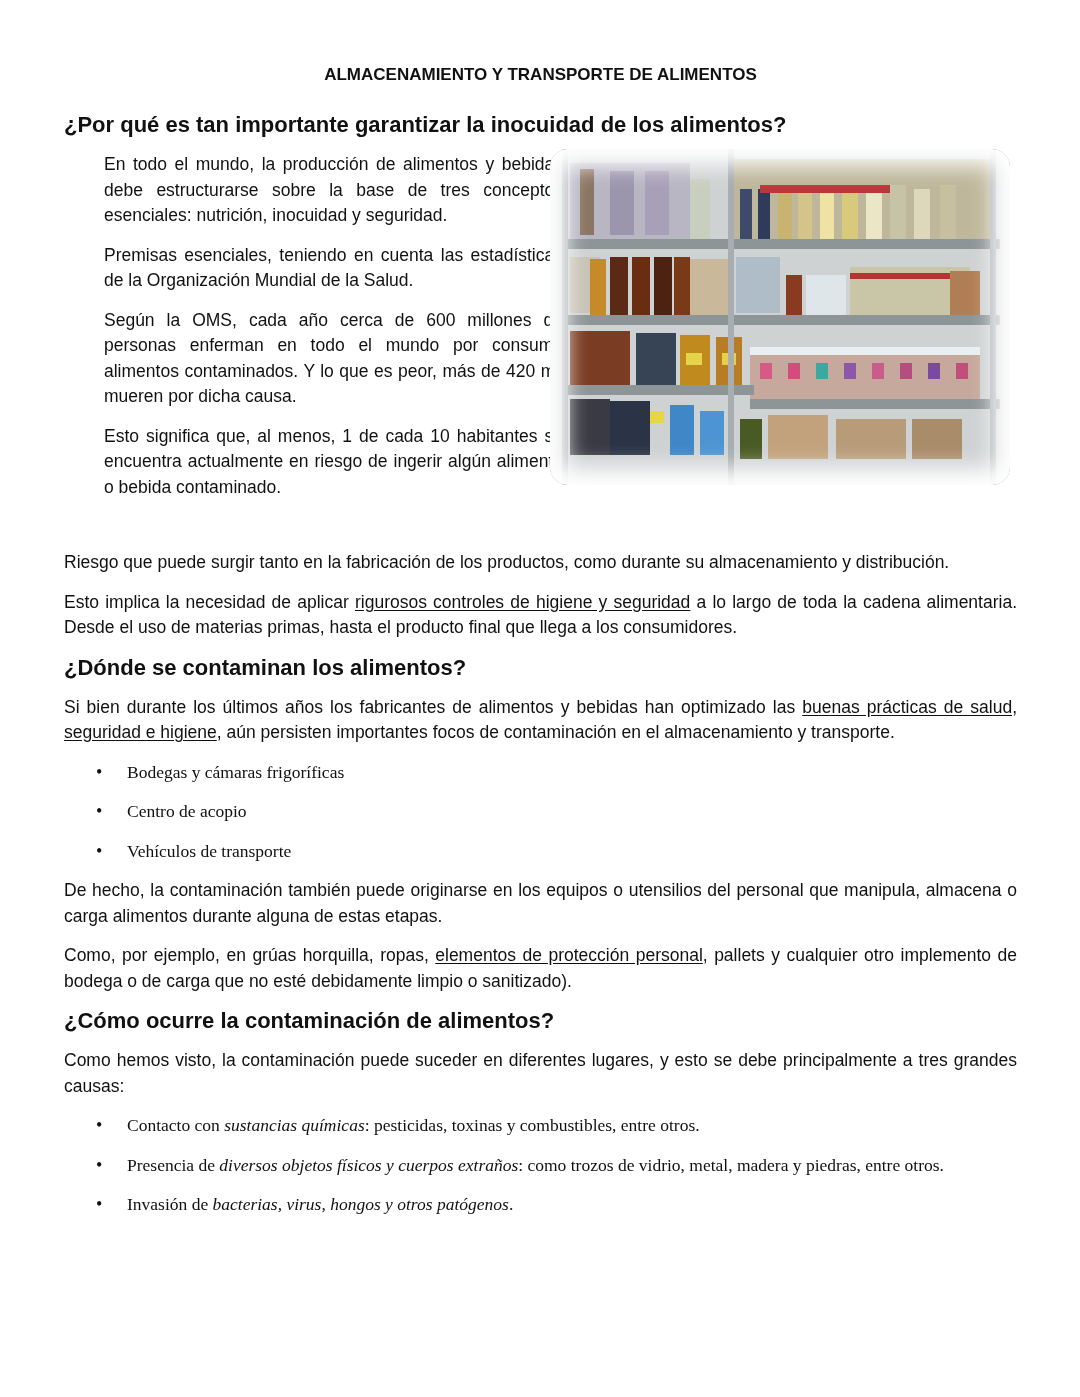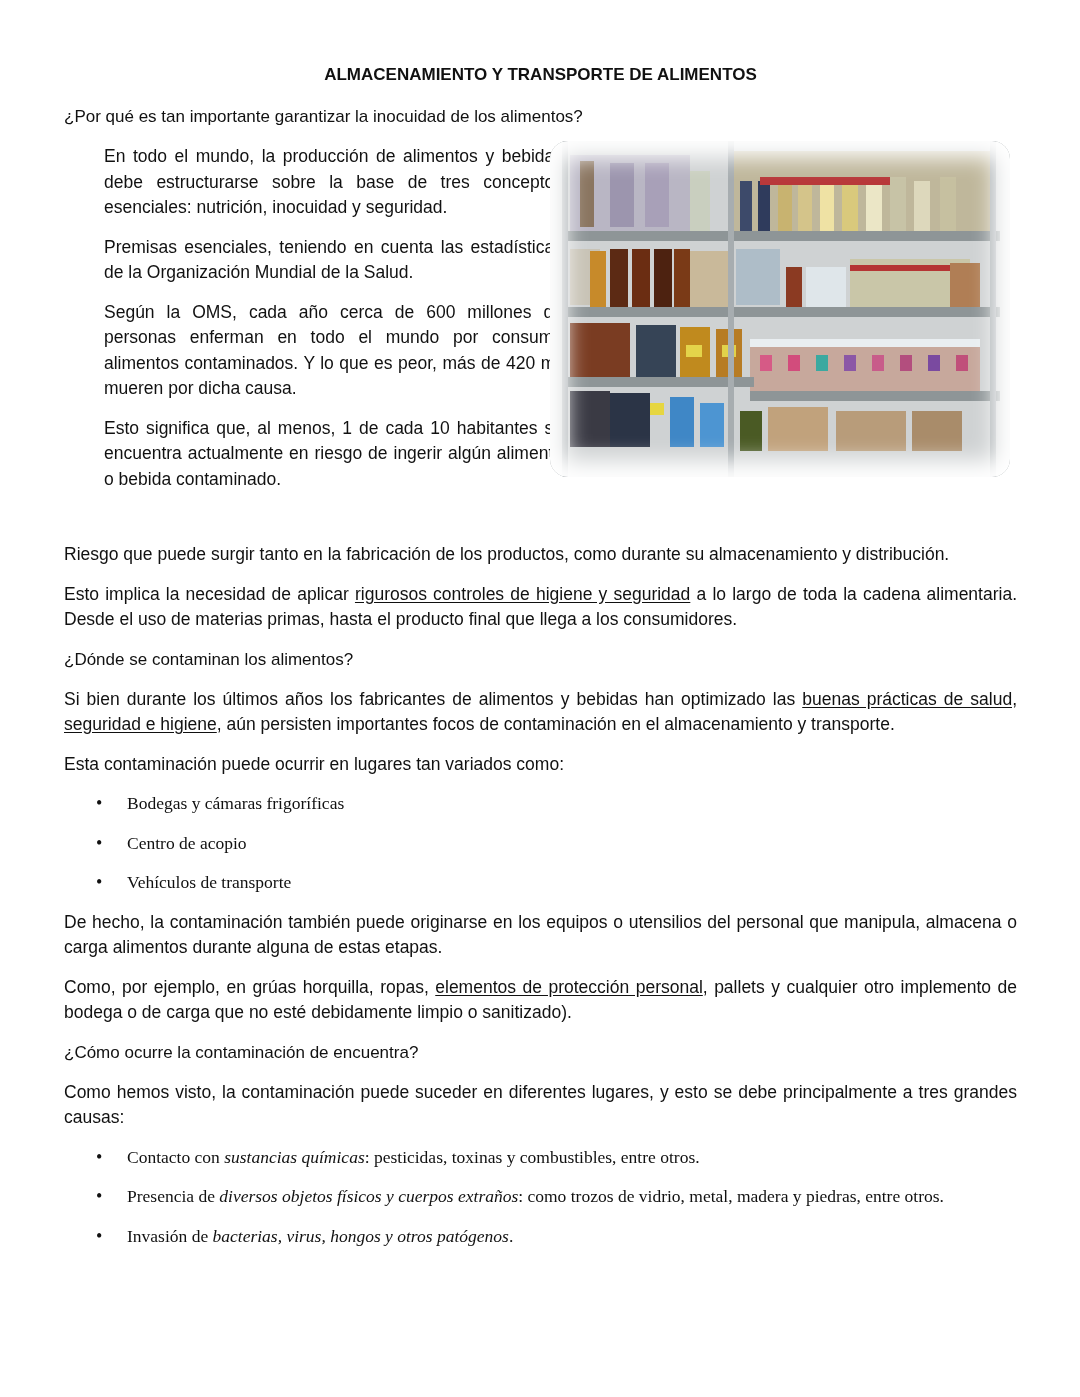--- a/index.html
+++ b/index.html
@@ -16,25 +16,25 @@
       position: absolute;
       left: 64px;
       top: 62px;
       width: 953px;
     }
     .title {
       text-align: center;
       font-weight: bold;
       font-size: 17px;
       line-height: 26px;
-      margin-bottom: 16px;
+      margin-bottom: 24px;
     }
     .heading {
-      font-weight: normal;
-      font-size: 17px;
+      font-weight: bold;
+      font-size: 22px;
       line-height: 26px;
       margin-bottom: 14px;
     }
     p.para {
       text-align: justify;
       margin-bottom: 14px;
     }
     .intro {
       position: relative;
       height: 384px;
@@ -193,33 +193,32 @@
   </div>
 
   <p class="para">Riesgo que puede surgir tanto en la fabricación de los productos, como durante su almacenamiento y distribución.</p>
 
   <p class="para"><span>Esto implica la necesidad de aplicar </span><span class="link">rigurosos controles de higiene y seguridad</span><span> a lo largo de toda la cadena alimentaria. Desde el uso de materias primas, hasta el producto final que llega a los consumidores.</span></p>
 
   <div class="heading">¿Dónde se contaminan los alimentos?</div>
 
   <p class="para"><span>Si bien durante los últimos años los fabricantes de alimentos y bebidas han optimizado las </span><span class="link">buenas prácticas de salud, seguridad e higiene</span><span>, aún persisten importantes focos de contaminación en el almacenamiento y transporte.</span></p>
 
-  <p class="para">Esta contaminación puede ocurrir en lugares tan variados como:</p>
 
   <ul class="bullets">
     <li>Bodegas y cámaras frigoríficas</li>
     <li>Centro de acopio</li>
     <li>Vehículos de transporte</li>
   </ul>
 
   <p class="para">De hecho, la contaminación también puede originarse en los equipos o utensilios del personal que manipula, almacena o carga alimentos durante alguna de estas etapas.</p>
 
   <p class="para"><span>Como, por ejemplo, en grúas horquilla, ropas, </span><span class="link">elementos de protección personal</span><span>, pallets y cualquier otro implemento de bodega o de carga que no esté debidamente limpio o sanitizado).</span></p>
 
-  <div class="heading">¿Cómo ocurre la contaminación de encuentra?</div>
+  <div class="heading">¿Cómo ocurre la contaminación de alimentos?</div>
 
   <p class="para">Como hemos visto, la contaminación puede suceder en diferentes lugares, y esto se debe principalmente a tres grandes causas:</p>
 
   <ul class="bullets">
     <li><span>Contacto con </span><em>sustancias químicas</em><span>: pesticidas, toxinas y combustibles, entre otros.</span></li>
     <li><span>Presencia de </span><em>diversos objetos físicos y cuerpos extraños</em><span>: como trozos de vidrio, metal, madera y piedras, entre otros.</span></li>
     <li><span>Invasión de </span><em>bacterias, virus, hongos y otros patógenos</em><span>.</span></li>
   </ul>
 
 </div>

